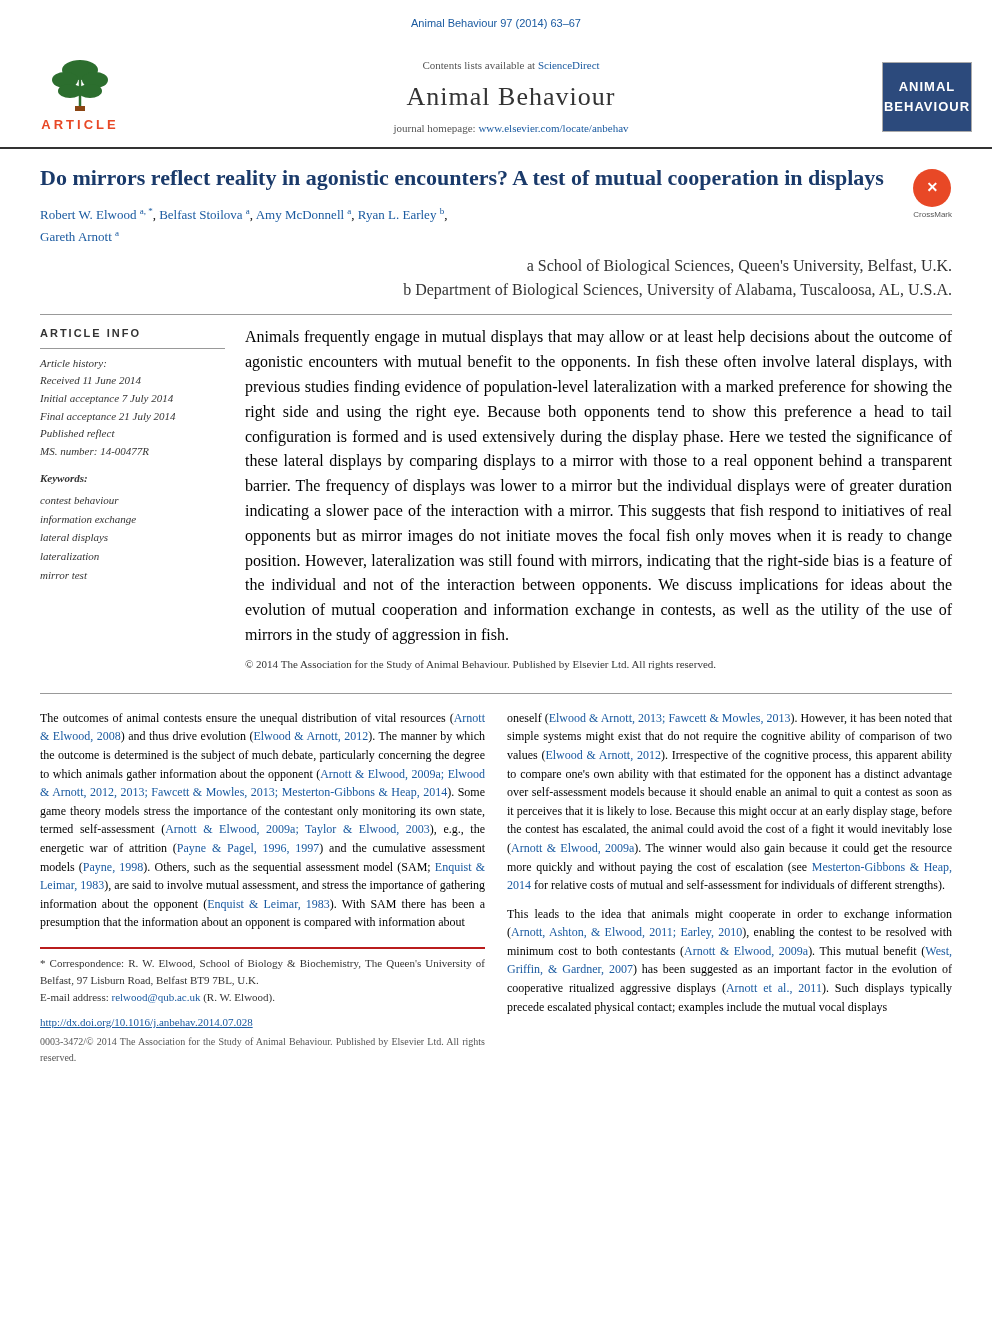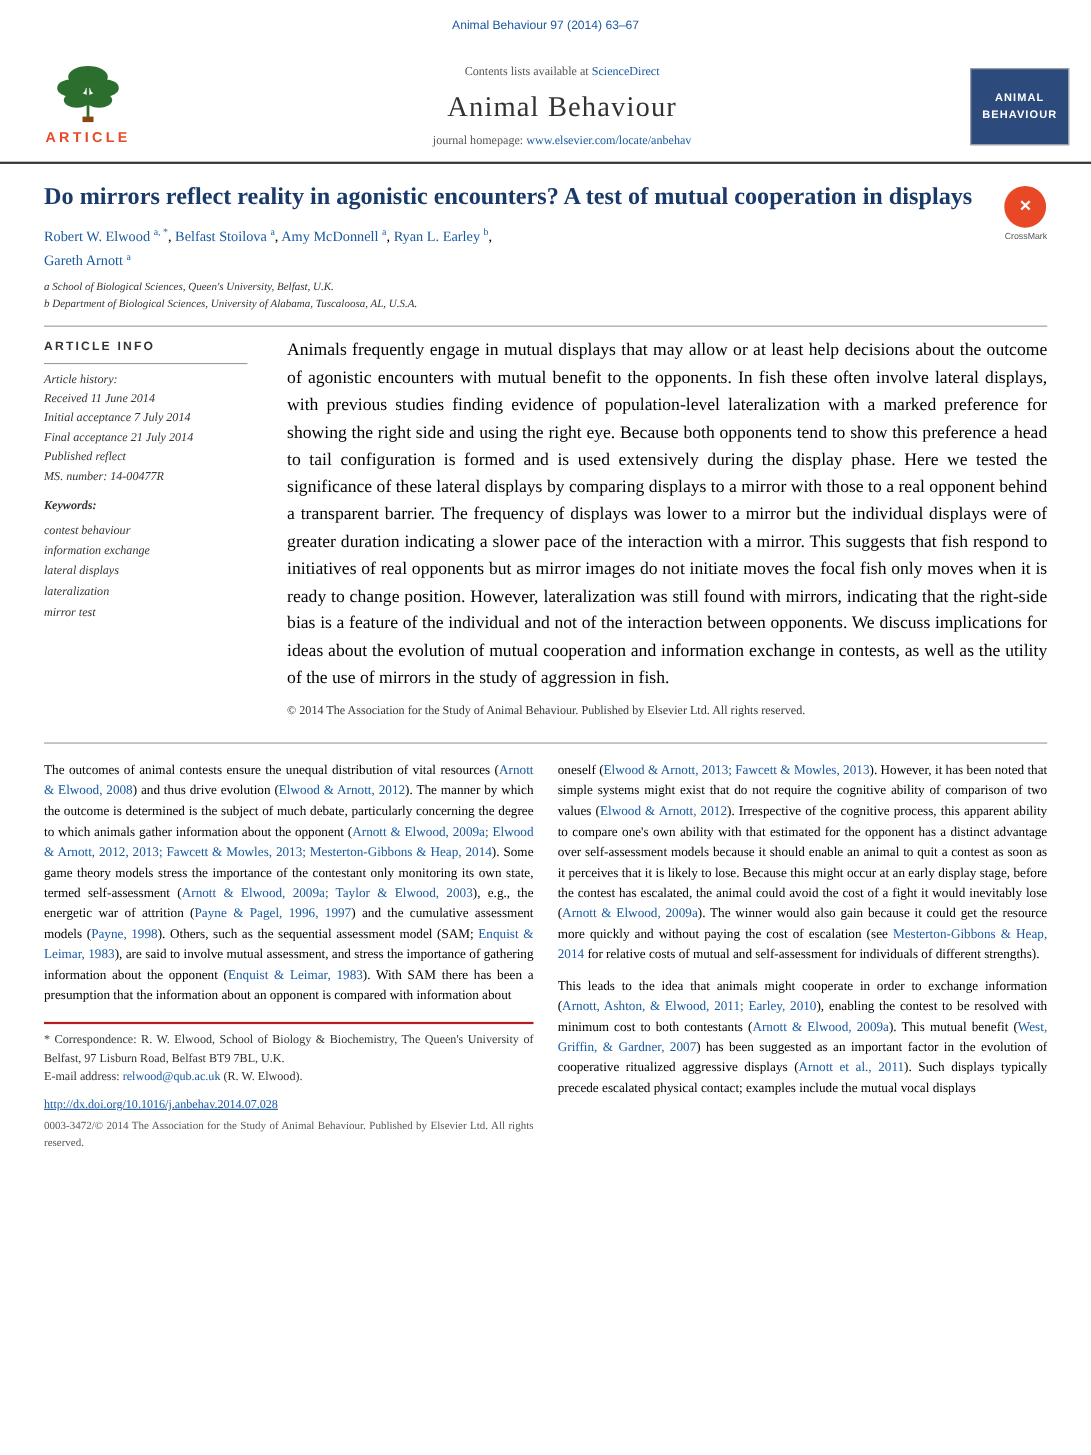--- a/index.html
+++ b/index.html
@@ -73,21 +73,21 @@
     .journal-homepage a { color: #1a5aa0; text-decoration: none; }
 
     .animal-behaviour-logo {
       width: 90px;
       height: 70px;
       background: #2c4a7c;
       display: flex;
       align-items: center;
       justify-content: center;
       color: white;
-      font-size: 10px;
+      font-size: 13px;
       font-family: Arial, sans-serif;
       text-align: center;
       font-weight: bold;
       letter-spacing: 1px;
       text-transform: uppercase;
       border: 1px solid #aaa;
       padding: 16px;
     }
 
     .main-content {
@@ -125,36 +125,36 @@
     .authors {
       font-size: 13px;
       color: #000;
       margin-bottom: 6px;
       line-height: 1.6;
     }
     .authors sup { font-size: 9px; color: #1a5aa0; }
     .authors a { color: #1a5aa0; text-decoration: none; }
 
     .affiliations {
-      font-size: 10px;
-      font-style: italic;
+      font-size: 16px;
       color: #333;
       margin-bottom: 12px;
       line-height: 1.5;
+      text-align: right;
     }
 
     .horizontal-rule {
       border: none;
       border-top: 1px solid #999;
       margin: 10px 0;
     }
 
     .two-column {
       display: flex;
-      gap: 36px;
+      gap: 20px;
       margin-top: 5px;
     }
 
     .left-col {
       width: 185px;
       flex-shrink: 0;
     }
 
     .right-col {
       flex: 1;

